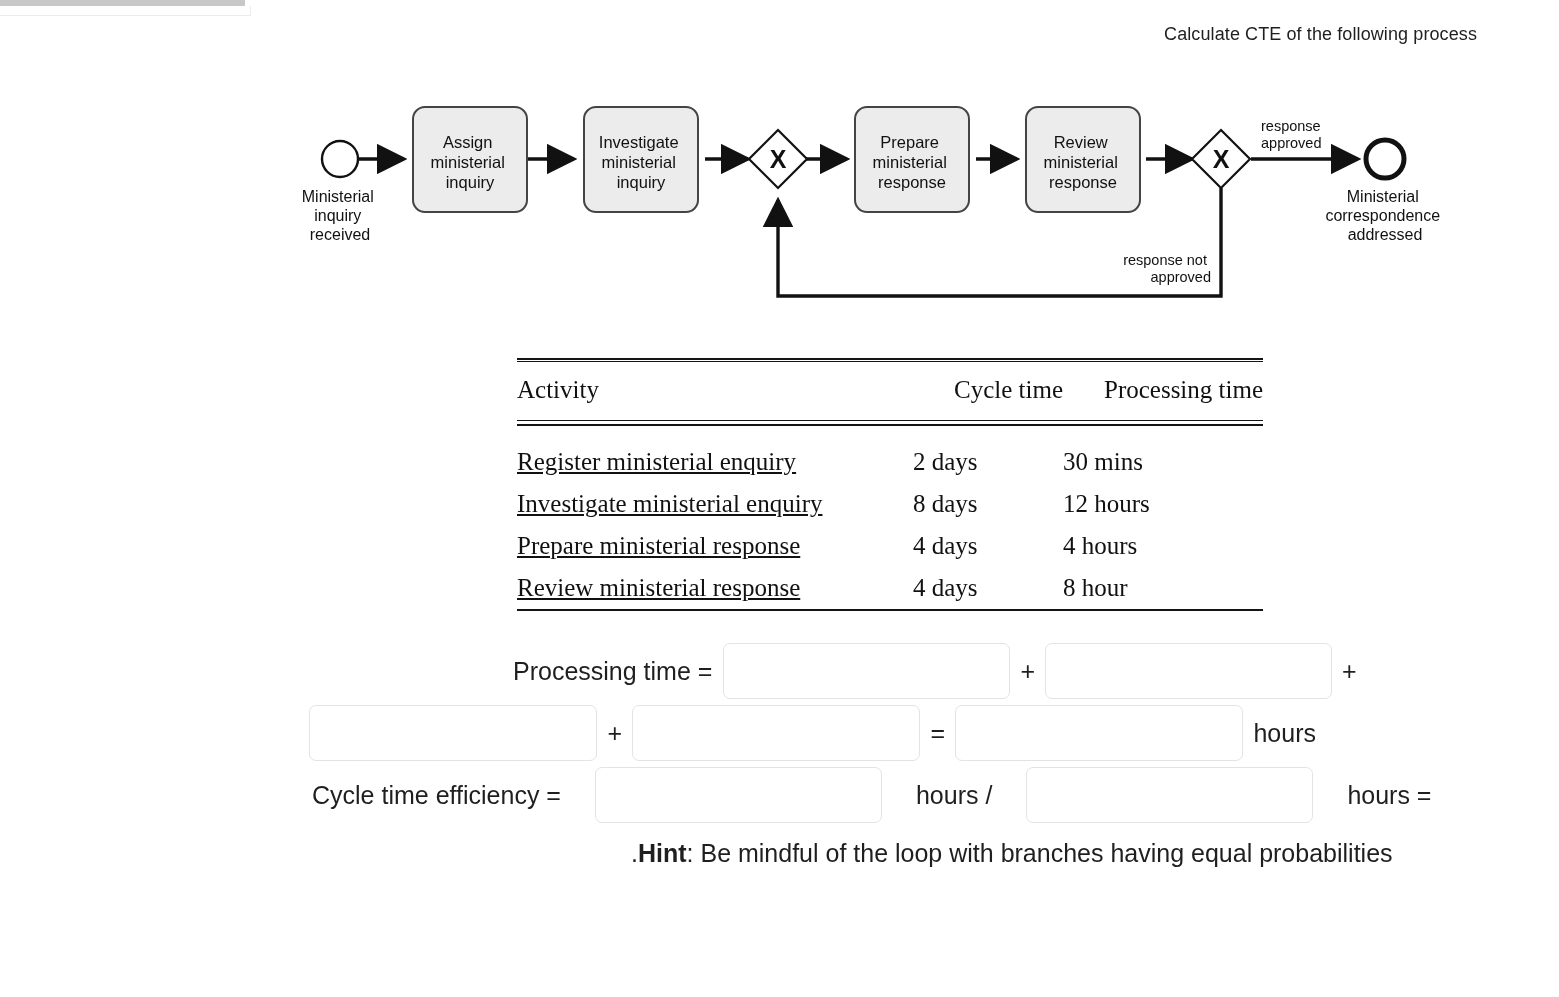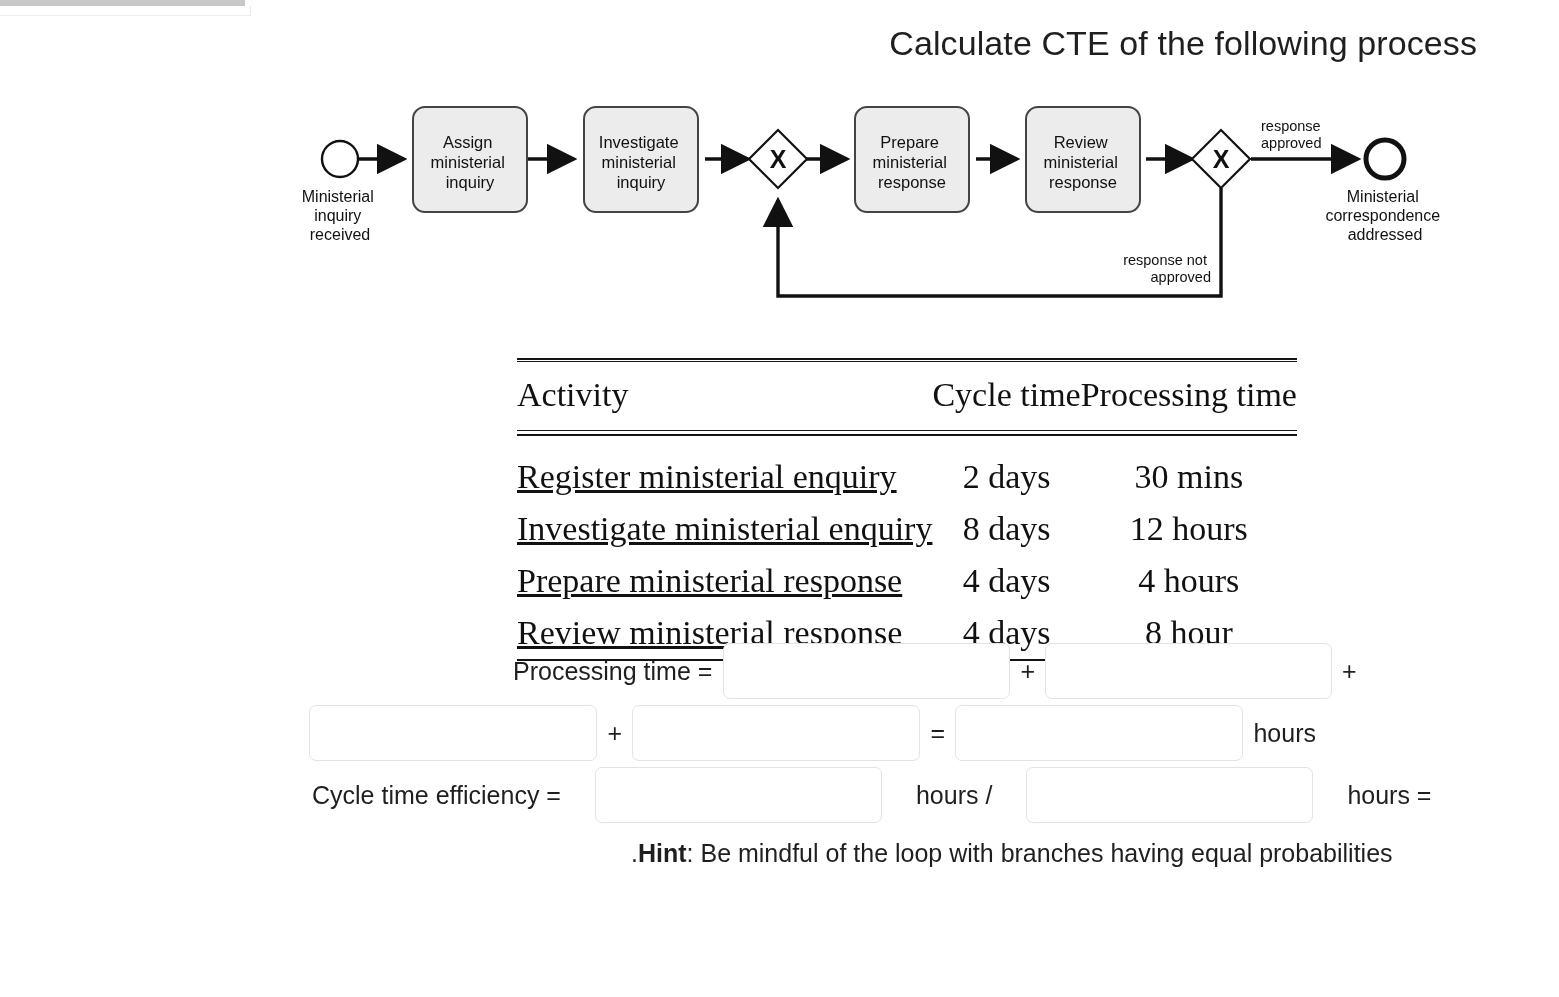--- a/index.html
+++ b/index.html
@@ -30,69 +30,69 @@
     border-bottom: 1px solid #ececec;
     border-right: 1px solid #ececec;
     background: #ffffff;
   }
 
   
   #page-title {
     position: absolute;
     right: 82px;
     top: 24px;
-    font-size: 34px;
+    font-size: 18px;
     letter-spacing: 0.1px;
     color: #1f1f1f;
     white-space: nowrap;
   }
 
   
   #diagram {
     position: absolute;
     left: 0; top: 75px;
     width: 1559px; height: 250px;
   }
   #diagram svg { display: block; }
 
   
   #activity-table {
     position: absolute;
     left: 517px;
     top: 358px;
     width: 746px;
     font-family: "Liberation Serif", "DejaVu Serif", serif;
-    font-size: 34px;
+    font-size: 25px;
     color: #111;
   }
   #activity-table table {
     border-collapse: collapse;
     width: 100%;
   }
   #activity-table thead th {
     font-weight: normal;
     padding: 14px 0 16px 0;
-    text-align: left;
+    text-align: right;
     white-space: nowrap;
   }
   #activity-table thead th.col-activity {
     text-align: left;
   }
   #activity-table .rule-top {
     border-top: 2px solid #141414;
   }
   #activity-table thead tr.hdr th {
     border-top: 1px solid #141414;
   }
   #activity-table tbody tr:first-child td {
     padding-top: 22px;
   }
   #activity-table tbody td {
     padding: 7px 0;
-    text-align: center;
+    text-align: left;
     white-space: nowrap;
   }
   #activity-table tbody td.col-activity {
     text-align: left;
     text-decoration: underline;
   }
   #activity-table tbody tr:last-child td {
     padding-bottom: 14px;
   }
   #activity-table .rule-bottom {

